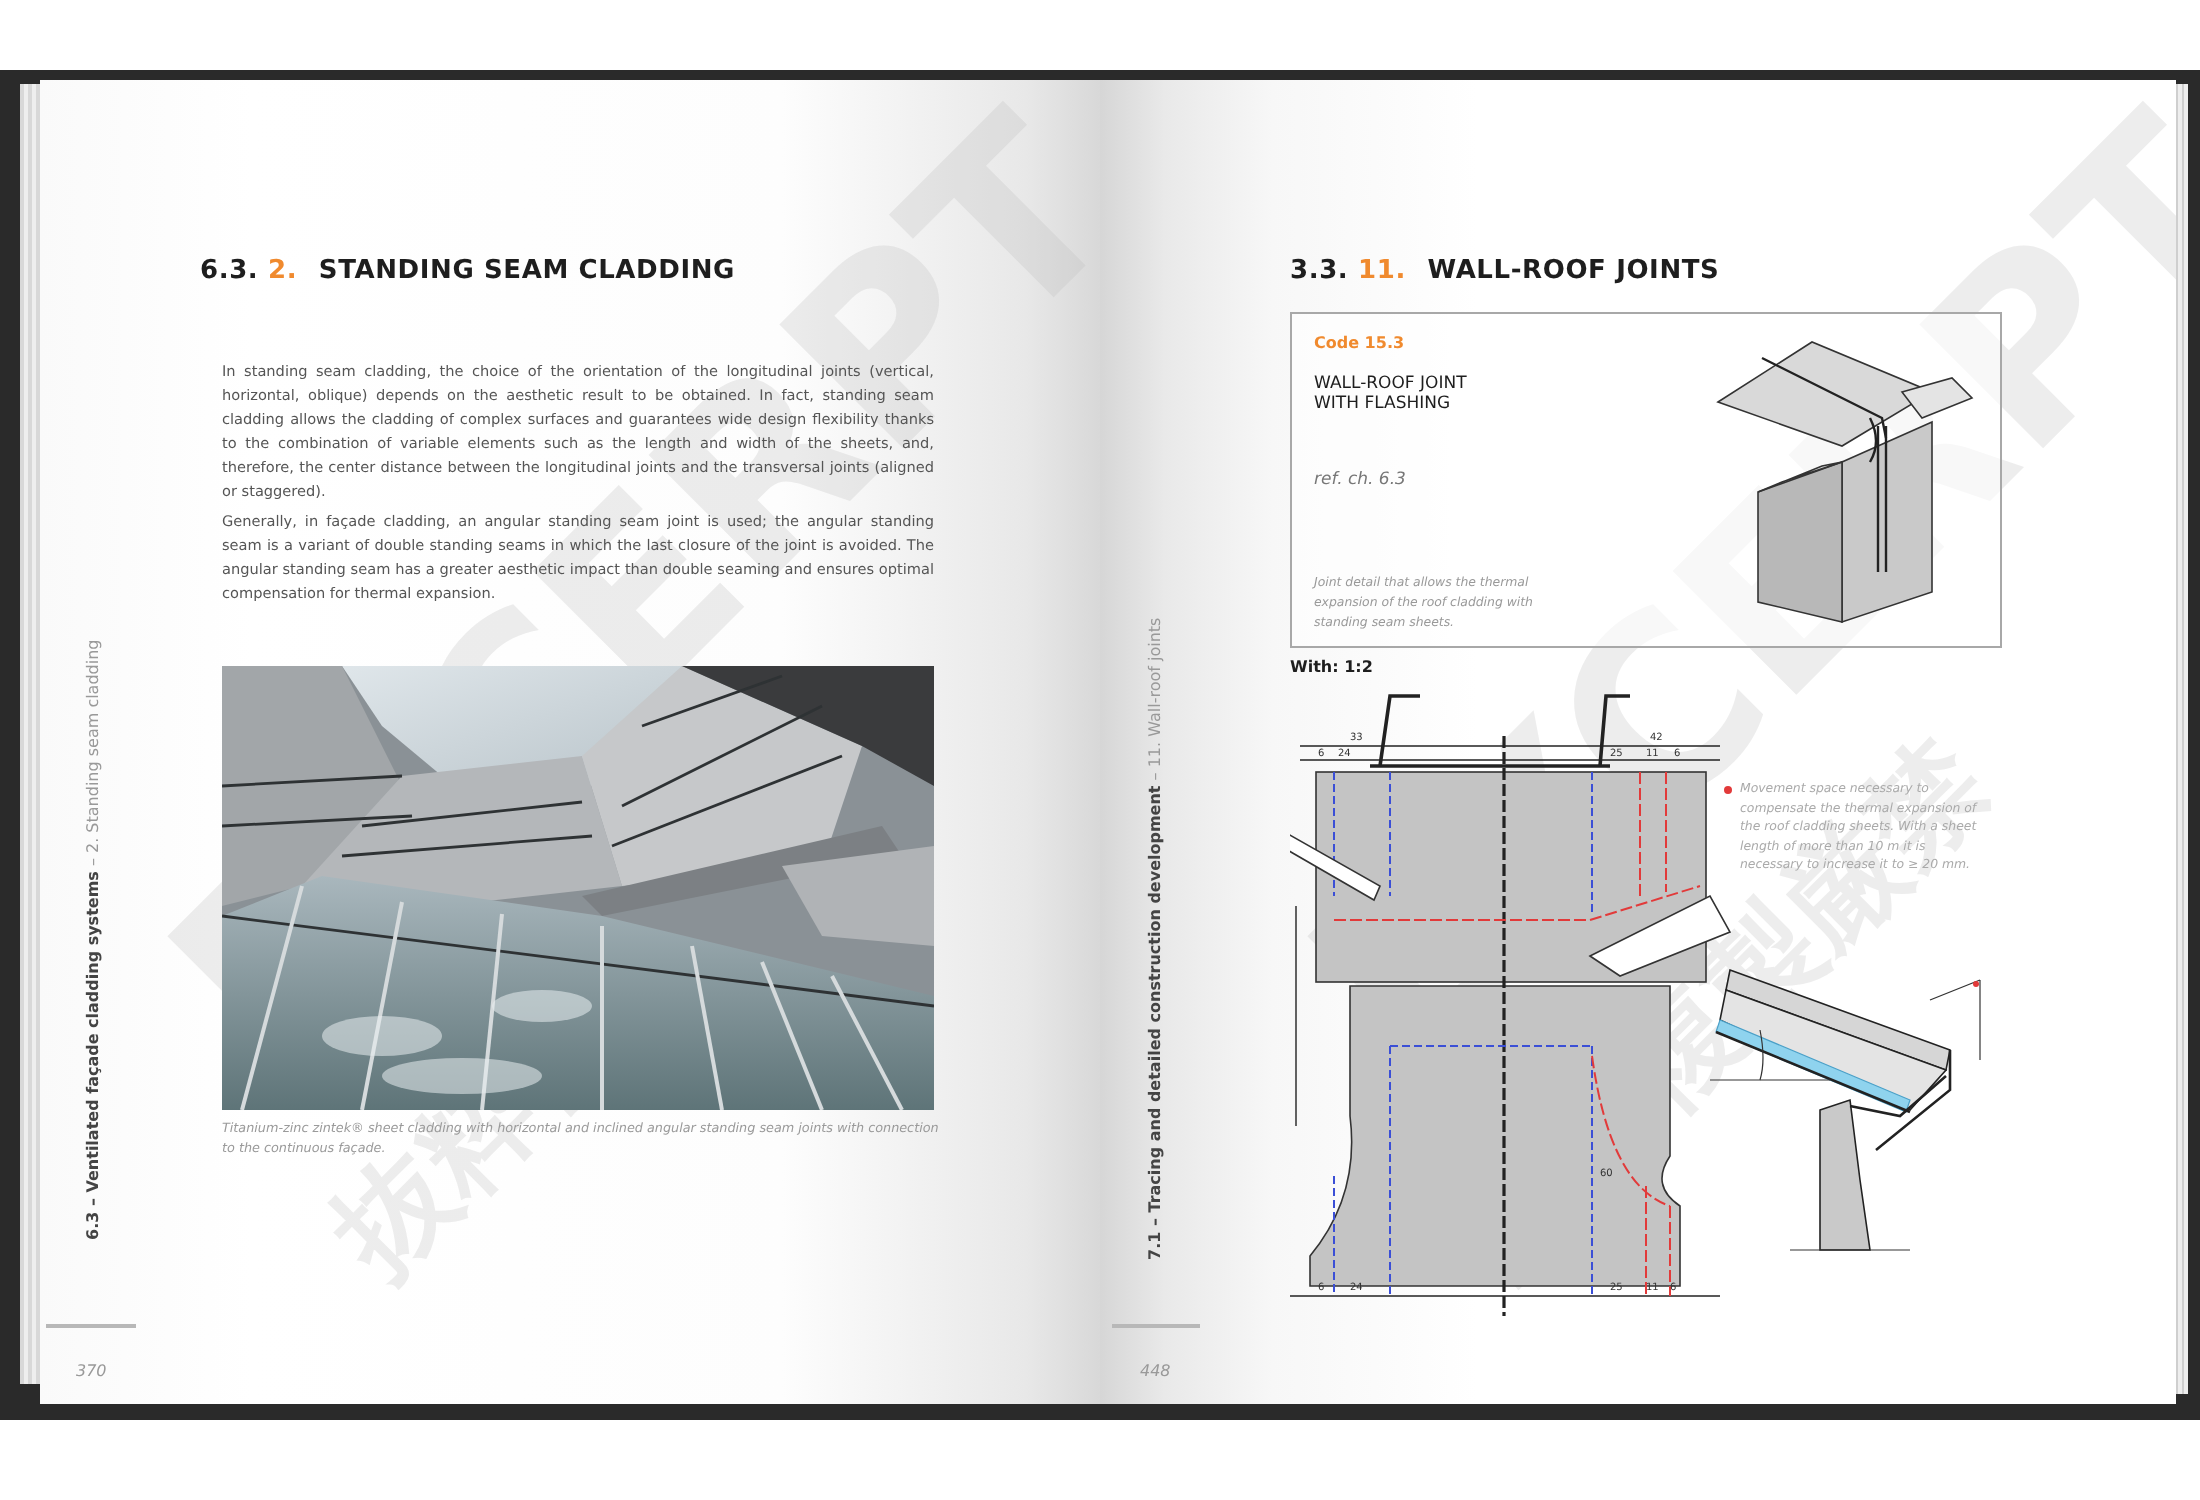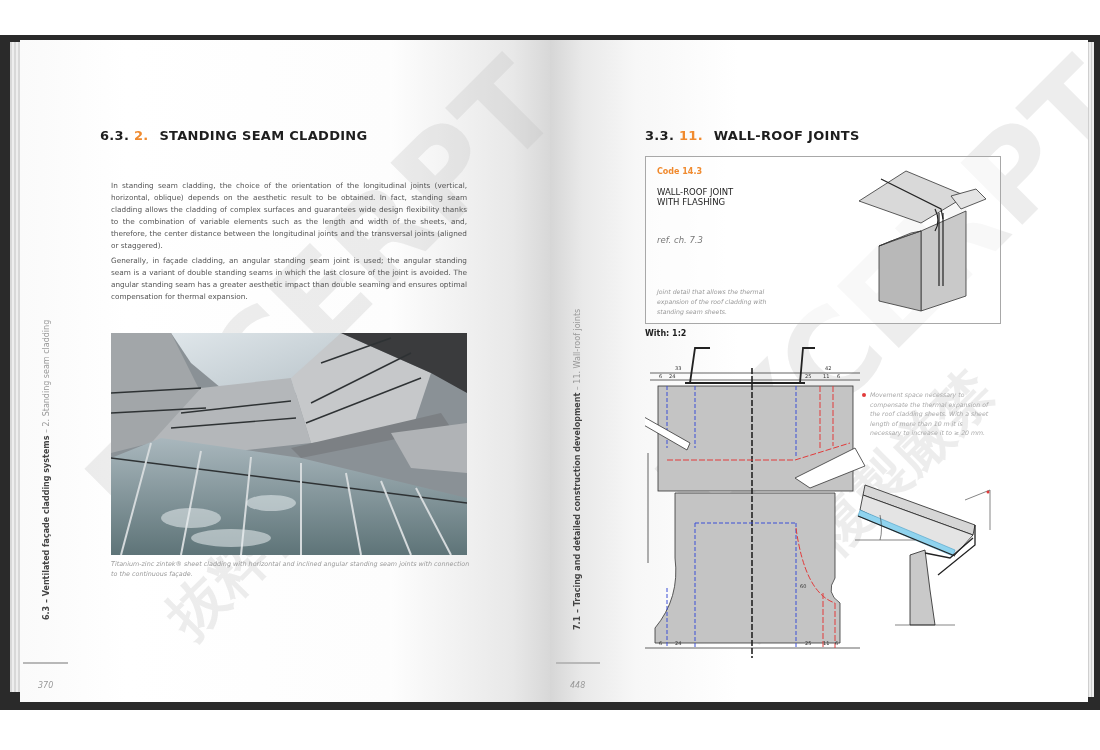--- a/index.html
+++ b/index.html
@@ -134,26 +134,26 @@
   <div class="watermark" style="left:80px; top:420px; font-size:120px; transform:rotate(-45deg); transform-origin:left top;">EXCERPT</div>
   <div class="watermark" style="left:160px; top:560px; font-size:58px; transform:rotate(-45deg); transform-origin:left top;">抜粋複製厳禁</div>
 
   <div class="section-title" style="left:95px; top:88px;">
     <span class="num">3.3.</span>
     <span class="accent">11.</span>
     <span>WALL-ROOF JOINTS</span>
   </div>
 
   <div class="code-box">
-    <div class="code-label">Code 14.3</div>
+    <div class="code-label">Code 15.3</div>
     <div class="code-title">
       <div>WALL-ROOF JOINT</div>
       <div>WITH FLASHING</div>
     </div>
-    <div class="code-ref">ref. ch. 7.3</div>
+    <div class="code-ref">ref. ch. 6.3</div>
     <div class="code-desc">Joint detail that allows the thermal expansion of the roof cladding with standing seam sheets.</div>
 
     <svg style="left:205px; top:4px;" width="150" height="160" viewBox="0 0 150 160">
       <g stroke="#333" stroke-width="0.8" fill="#d9d9d9">
         <polygon points="8,40 55,10 115,35 70,62"></polygon>
         <polygon points="100,35 125,28 135,38 110,48" fill="#e4e4e4"></polygon>
         <polygon points="70,70 115,50 115,135 70,150" fill="#c9c9c9"></polygon>
         <polygon points="28,85 70,70 70,150 28,140" fill="#b8b8b8"></polygon>
         <polygon points="28,85 60,72 70,70 40,80" fill="#e0e0e0"></polygon>
       </g>

